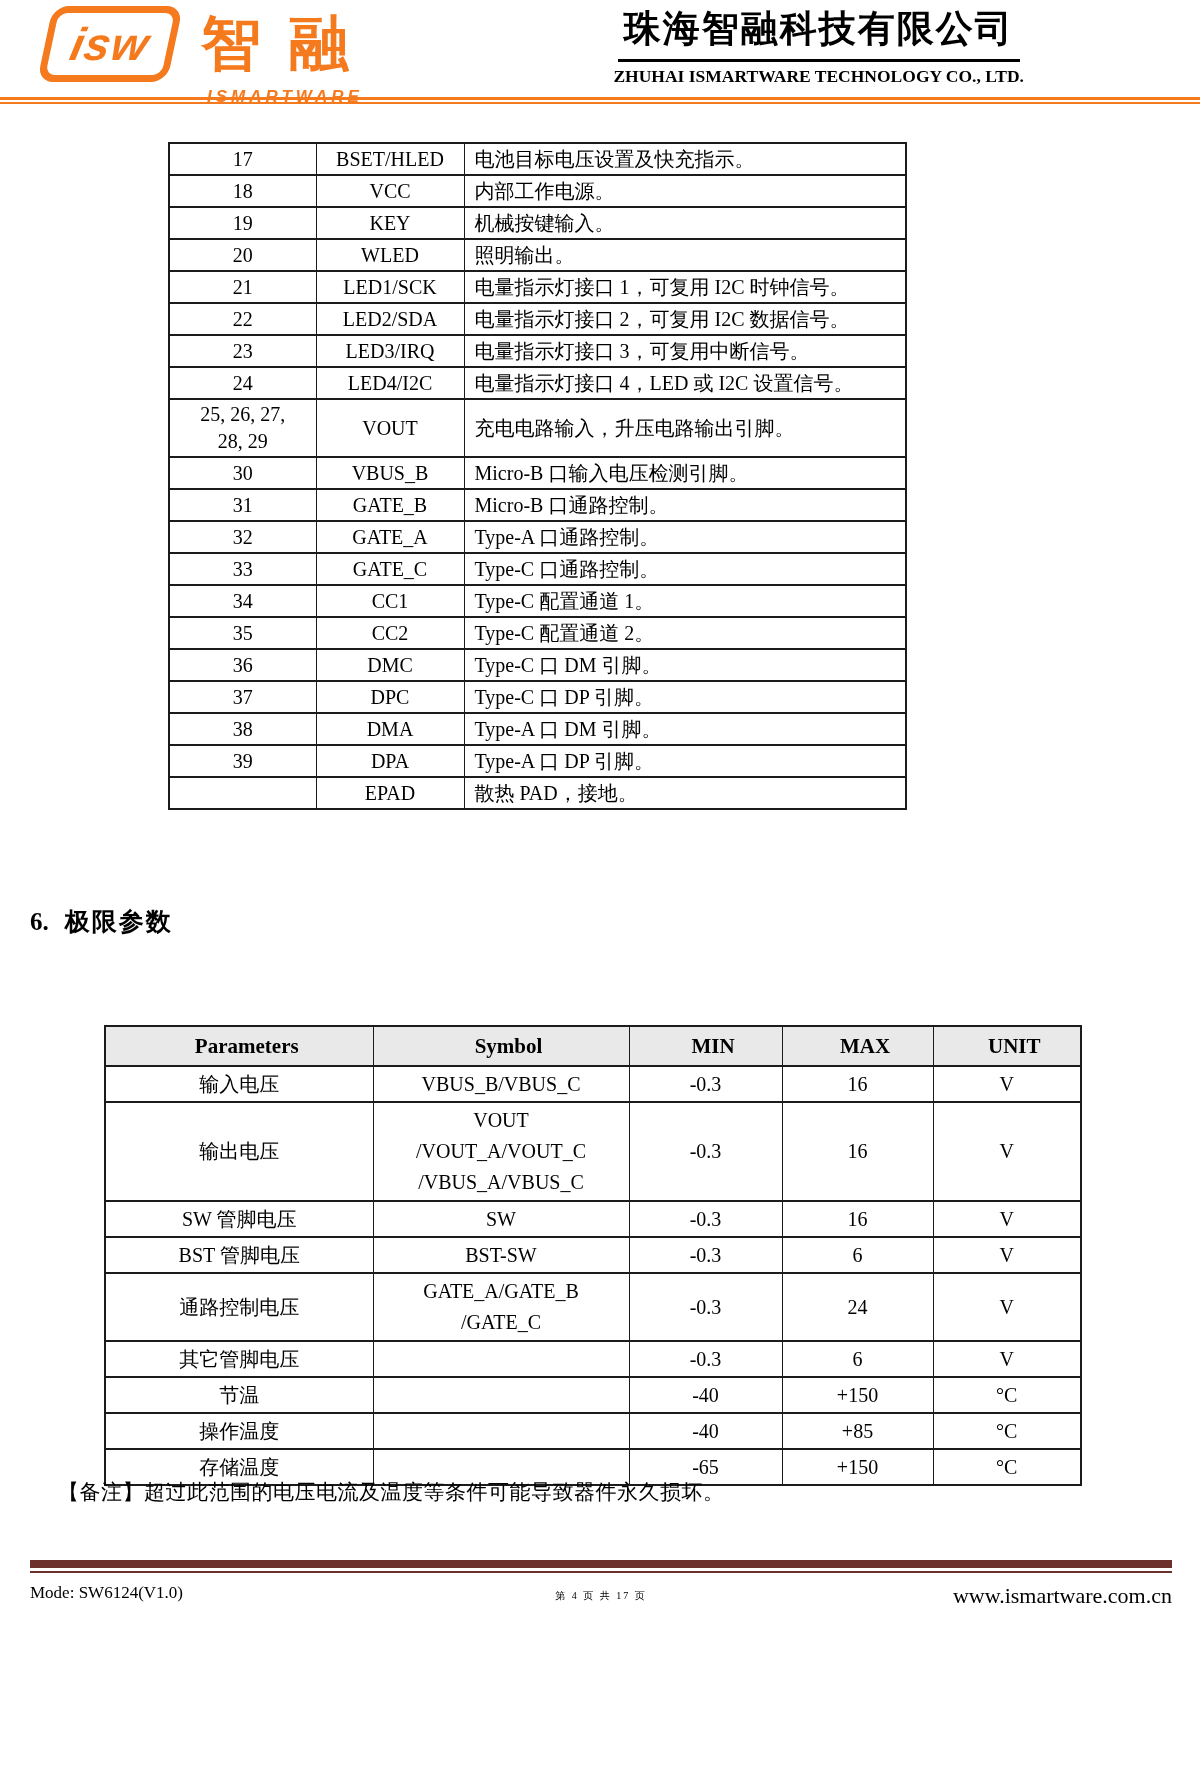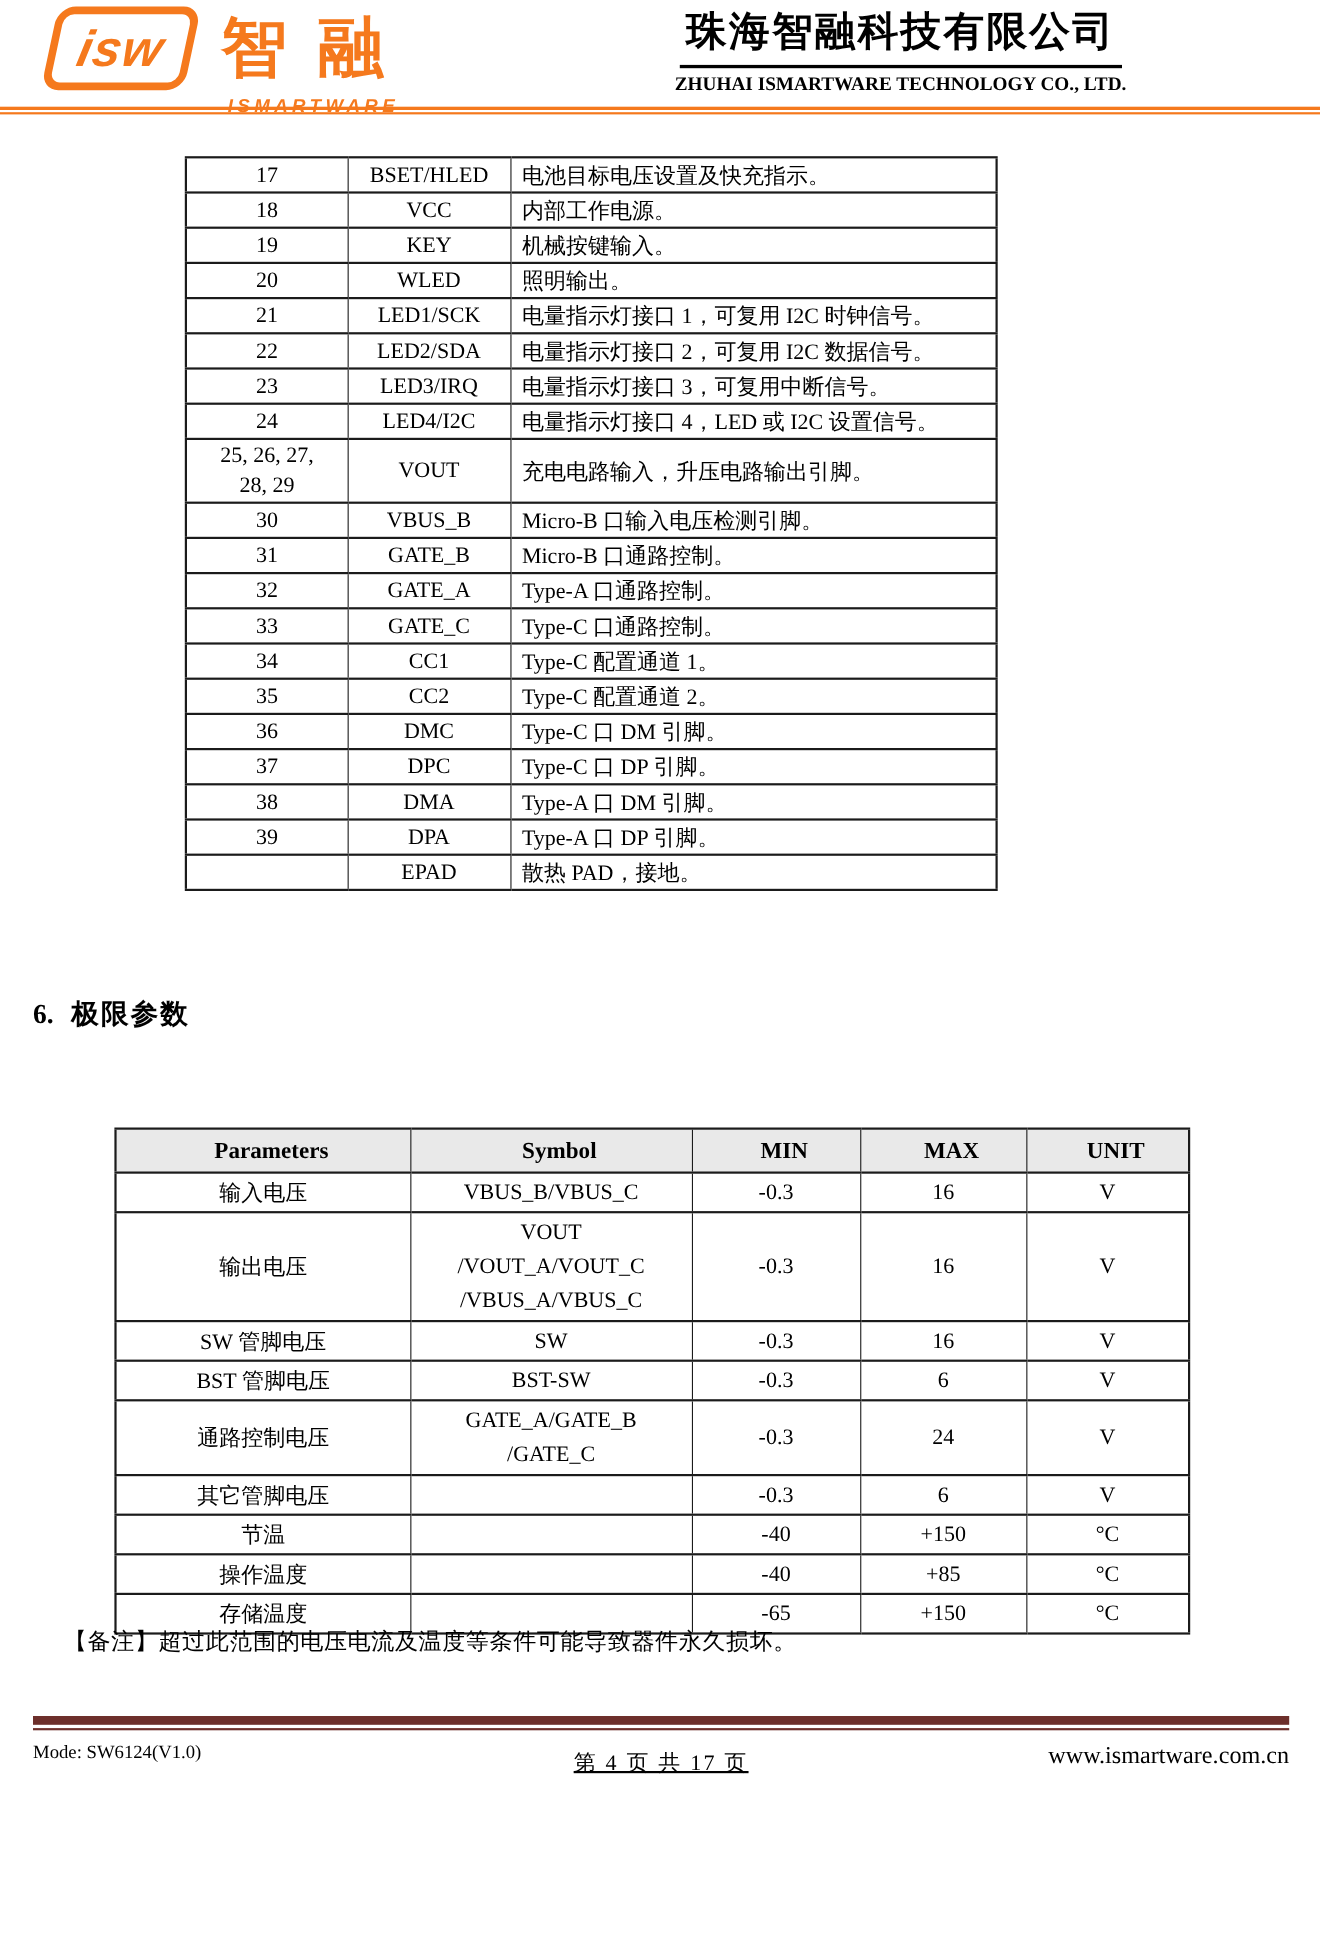--- a/index.html
+++ b/index.html
@@ -52,21 +52,21 @@
   .limits-table .line{line-height:31px;text-align:center;}
 
   .note{position:absolute;left:58px;top:1478px;font-size:21px;letter-spacing:0.5px;}
 
   
   .footer{position:absolute;left:30px;top:1560px;width:1142px;}
   .fr-thick{height:8px;background:var(--maroon);}
   .fr-thin{height:2px;background:var(--maroon);margin-top:3px;}
   .footer-row{position:relative;margin-top:10px;height:30px;}
   .f-model{position:absolute;left:0;top:0;font-weight:normal;font-size:17px;}
-  .f-page{position:absolute;left:50%;transform:translateX(-50%);top:6px;font-size:20px;letter-spacing:2px;text-decoration:underline;}
+  .f-page{position:absolute;left:50%;transform:translateX(-50%);top:6px;font-size:10px;letter-spacing:2px;}
   .f-site{position:absolute;right:0;top:0;font-weight:normal;font-size:22px;}
 </style>
 </head>
 <body>
 
 <div class="page">
 
   <div>
     <div class="logo">
       <div class="logo-top">

